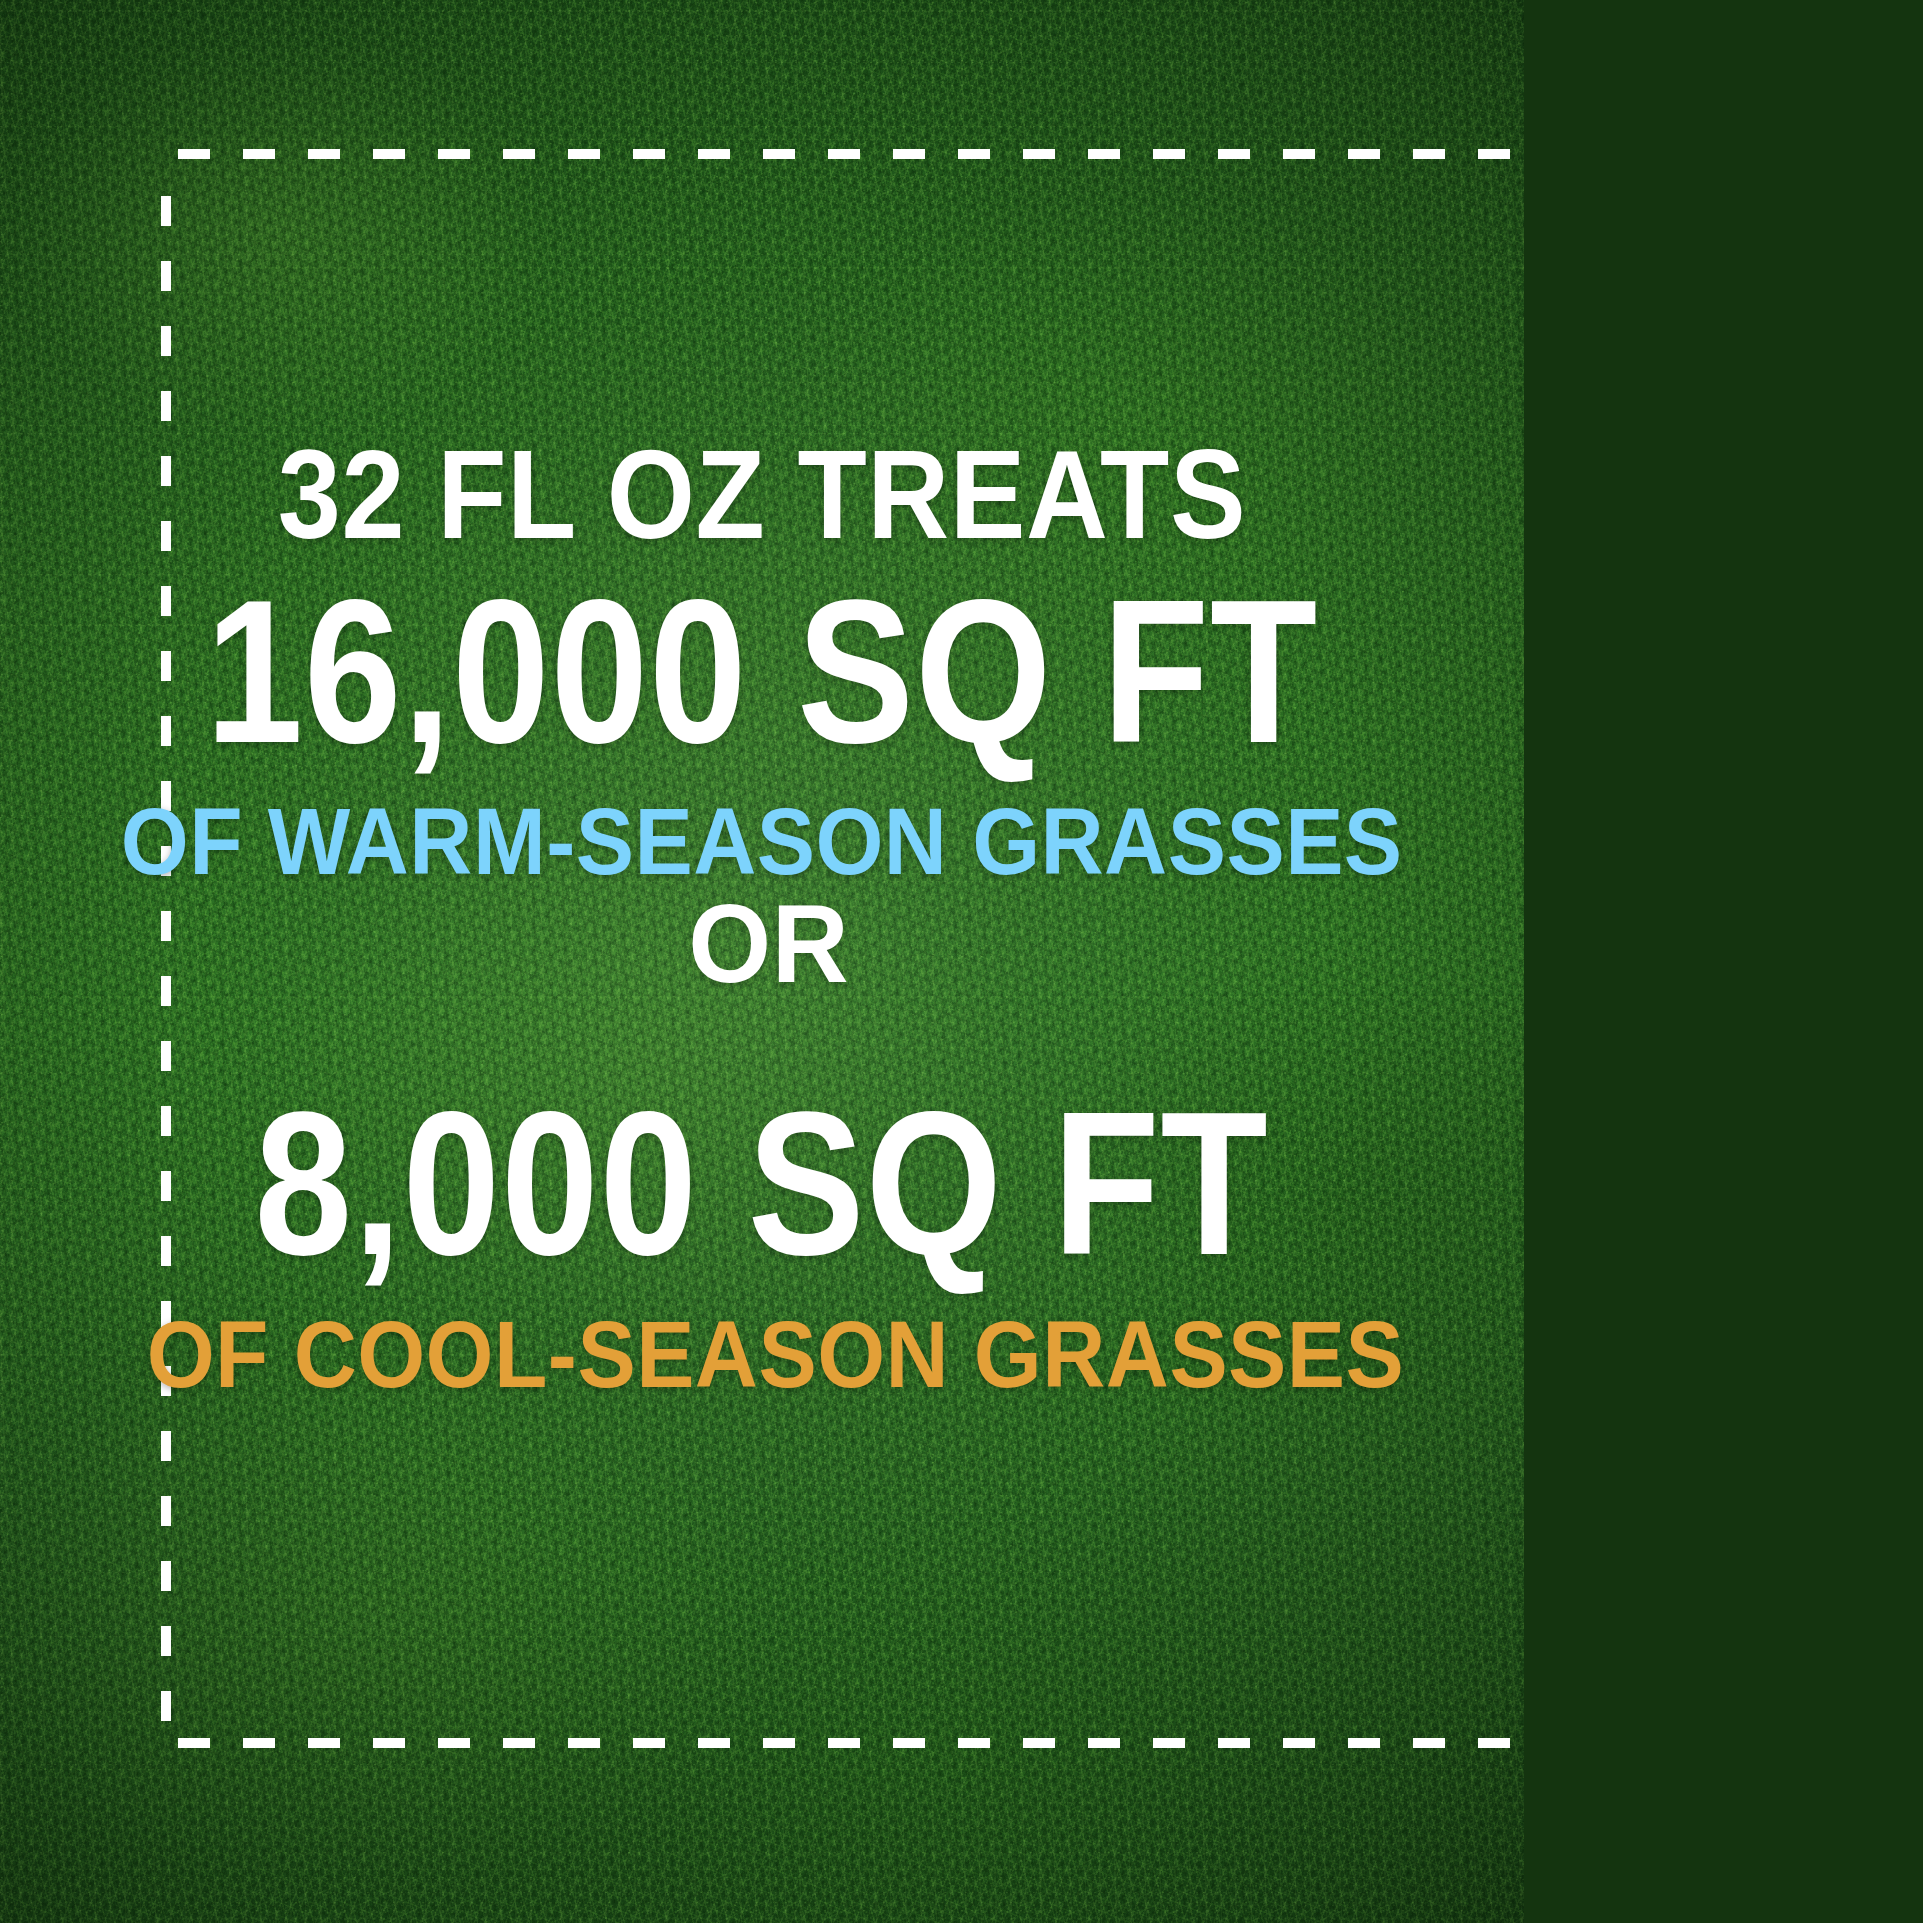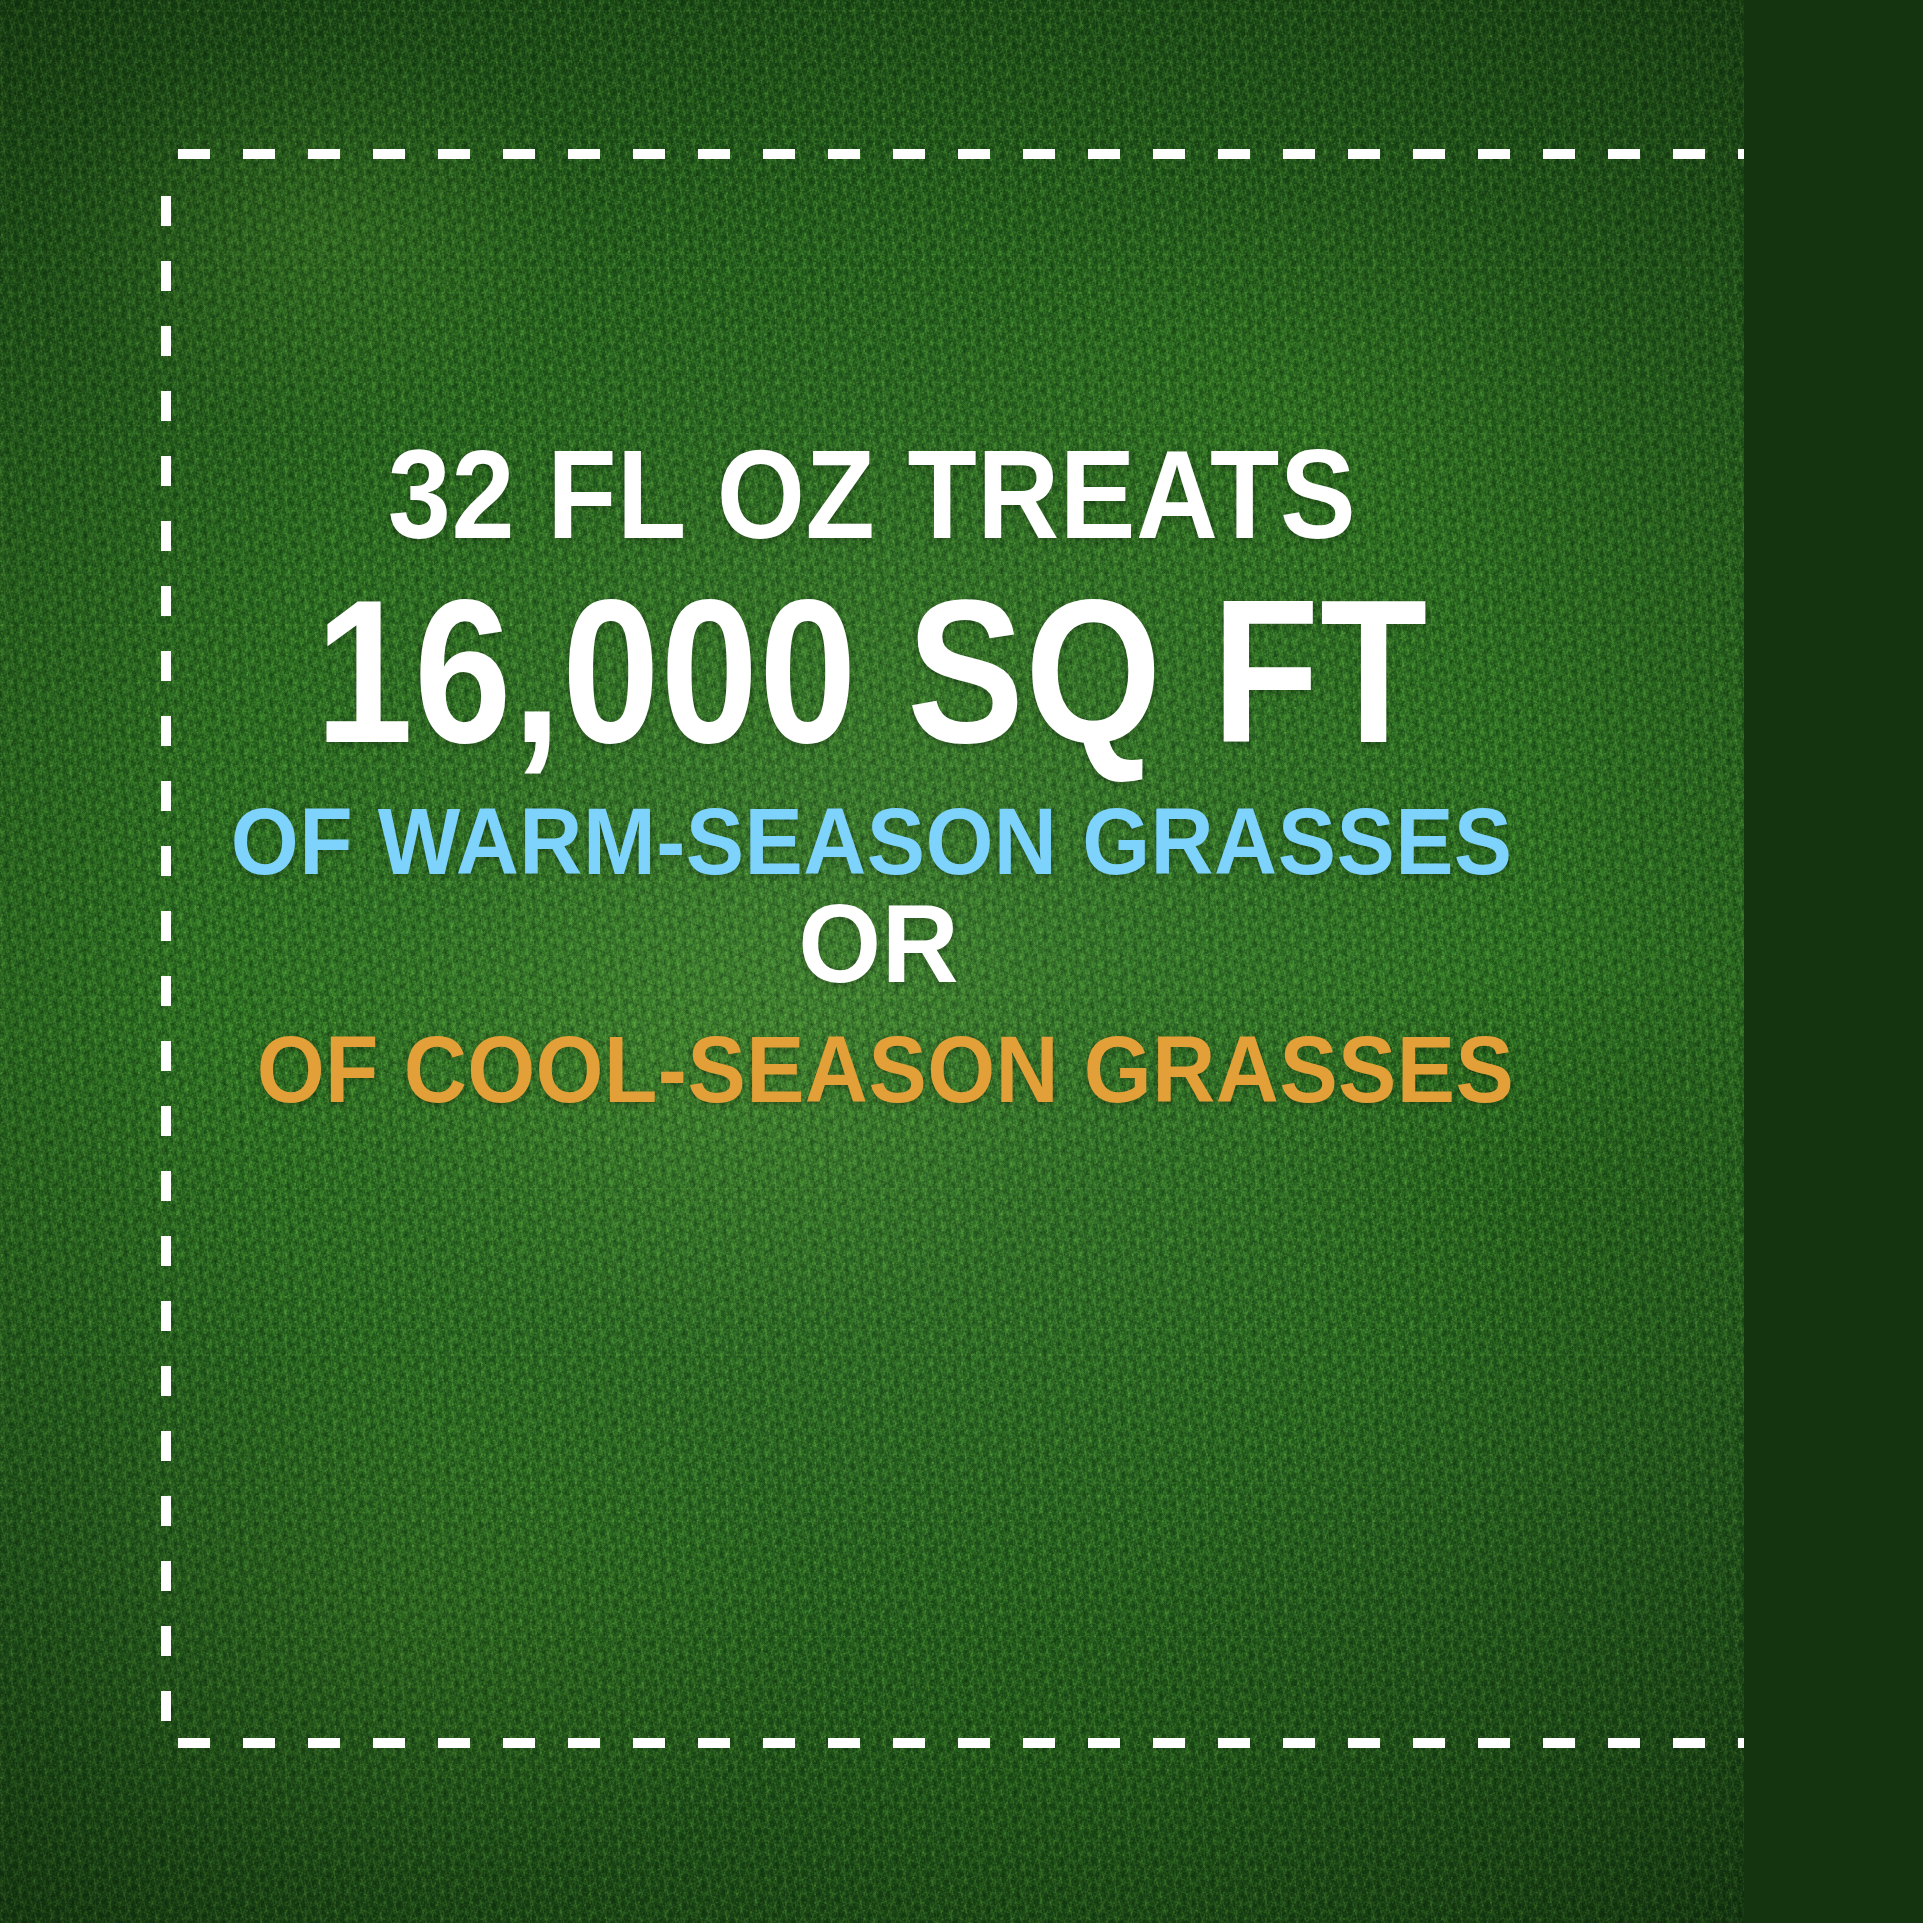--- a/index.html
+++ b/index.html
@@ -4,21 +4,21 @@
 <title>Lawn Coverage Infographic</title>
 <style>
   html, body {
     margin: 0;
     padding: 0;
     background: #14340f;
   }
 
   #stage {
     position: relative;
-    width: 1744px;
+    width: 1524px;
     height: 1924px;
     overflow: hidden;
     font-family: "Liberation Sans", "DejaVu Sans", sans-serif;
     background-color: #23591d;
   }
 
   
   .grass-layer {
     position: absolute;
     inset: 0;
@@ -240,20 +240,23 @@
     </div>
 
     <div class="line line-sub-1">
       <span class="condense">OF WARM-SEASON GRASSES</span>
     </div>
 
     <div class="line line-or">
       <span class="condense">OR</span>
     </div>
 
+    <div class="line line-big-2">
+      <span class="condense">8,000 SQ FT</span>
+    </div>
 
     <div class="line line-sub-2">
       <span class="condense">OF COOL-SEASON GRASSES</span>
     </div>
 
   </div>
 </div>
 
 
 </body></html>

